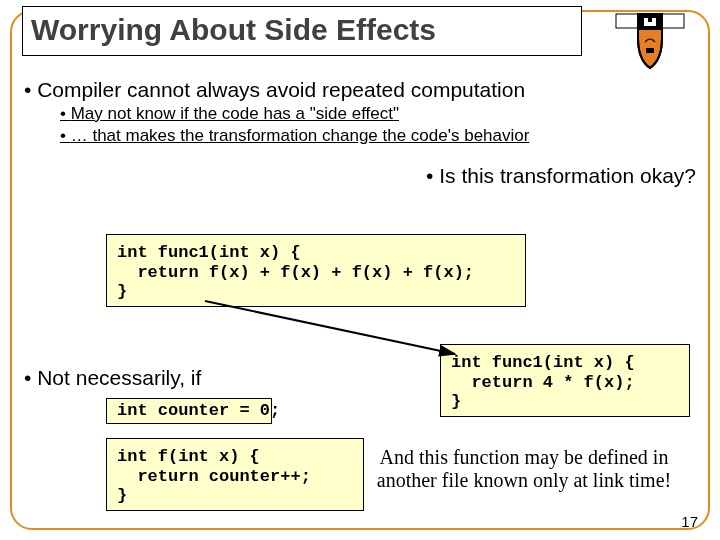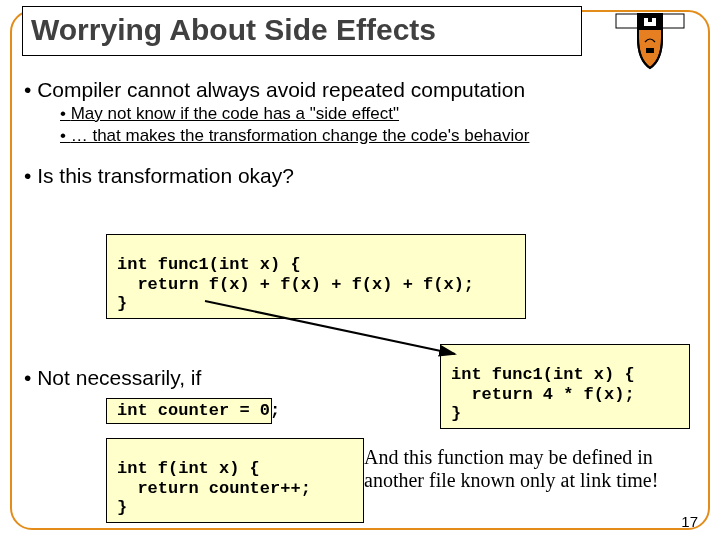--- a/index.html
+++ b/index.html
@@ -50,21 +50,21 @@
     font-size: 17px;
     color: #000000;
     margin: 2px 0 2px 36px;
     text-decoration: underline;
   }
   .bullet-l2::before { content: "• "; }
   .codebox {
     position: absolute;
     background: #ffffcc;
     border: 1.5px solid #000;
-    padding: 20px 10px 4px 10px;
+    padding: 8px 10px 4px 10px;
     font-family: "Courier New", Courier, monospace;
     font-weight: bold;
     font-size: 17px;
     line-height: 1.15;
     white-space: pre;
   }
   .note {
     position: absolute;
     font-family: "Times New Roman", Times, serif;
     font-size: 20px;
@@ -99,21 +99,21 @@
     <path d="M35 34 Q40 28 45 34" fill="none" stroke="#000" stroke-width="1.2"></path>
     <rect x="36" y="40" width="8" height="5" fill="#000"></rect>
     <path d="M28 6 L52 6 L52 30 Q52 52 40 60 Q28 52 28 30 Z" fill="none" stroke="#000" stroke-width="2"></path>
   </svg>
 </div>
 
 <div class="content">
   <div class="bullet-l1">Compiler cannot always avoid repeated computation</div>
   <div class="bullet-l2">May not know if the code has a "side effect"</div>
   <div class="bullet-l2">… that makes the transformation change the code's behavior</div>
-  <div class="bullet-l1" style="margin-top:18px;">Is this transformation okay?</div>
+  <div class="bullet-l1" style="margin-top:18px;text-align:right;">Is this transformation okay?</div>
 </div>
 
 <div class="codebox" style="left:106px; top:234px; width:420px;">int func1(int x) {
   return f(x) + f(x) + f(x) + f(x);
 }</div>
 
 <svg class="arrow" style="left:200px; top:296px;" width="270" height="80">
   <defs>
     <marker id="ah" markerWidth="10" markerHeight="10" refX="8" refY="3" orient="auto">
       <path d="M0,0 L9,3 L0,6 Z" fill="#000"></path>
@@ -127,15 +127,15 @@
 <div class="codebox" style="left:440px; top:344px; width:250px;">int func1(int x) {
   return 4 * f(x);
 }</div>
 
 <div class="codebox" style="left:106px; top:398px; width:166px; padding:2px 10px;">int counter = 0;</div>
 
 <div class="codebox" style="left:106px; top:438px; width:258px;">int f(int x) {
   return counter++;
 }</div>
 
-<div class="note" style="left:364px; top:446px;">And this function may be defined in another file known only at link time!</div>
+<div class="note" style="left:364px; top:446px;text-align:center;">And this function may be defined in another file known only at link time!</div>
 
 <div class="pagenum">17</div>
 
 </body></html>

